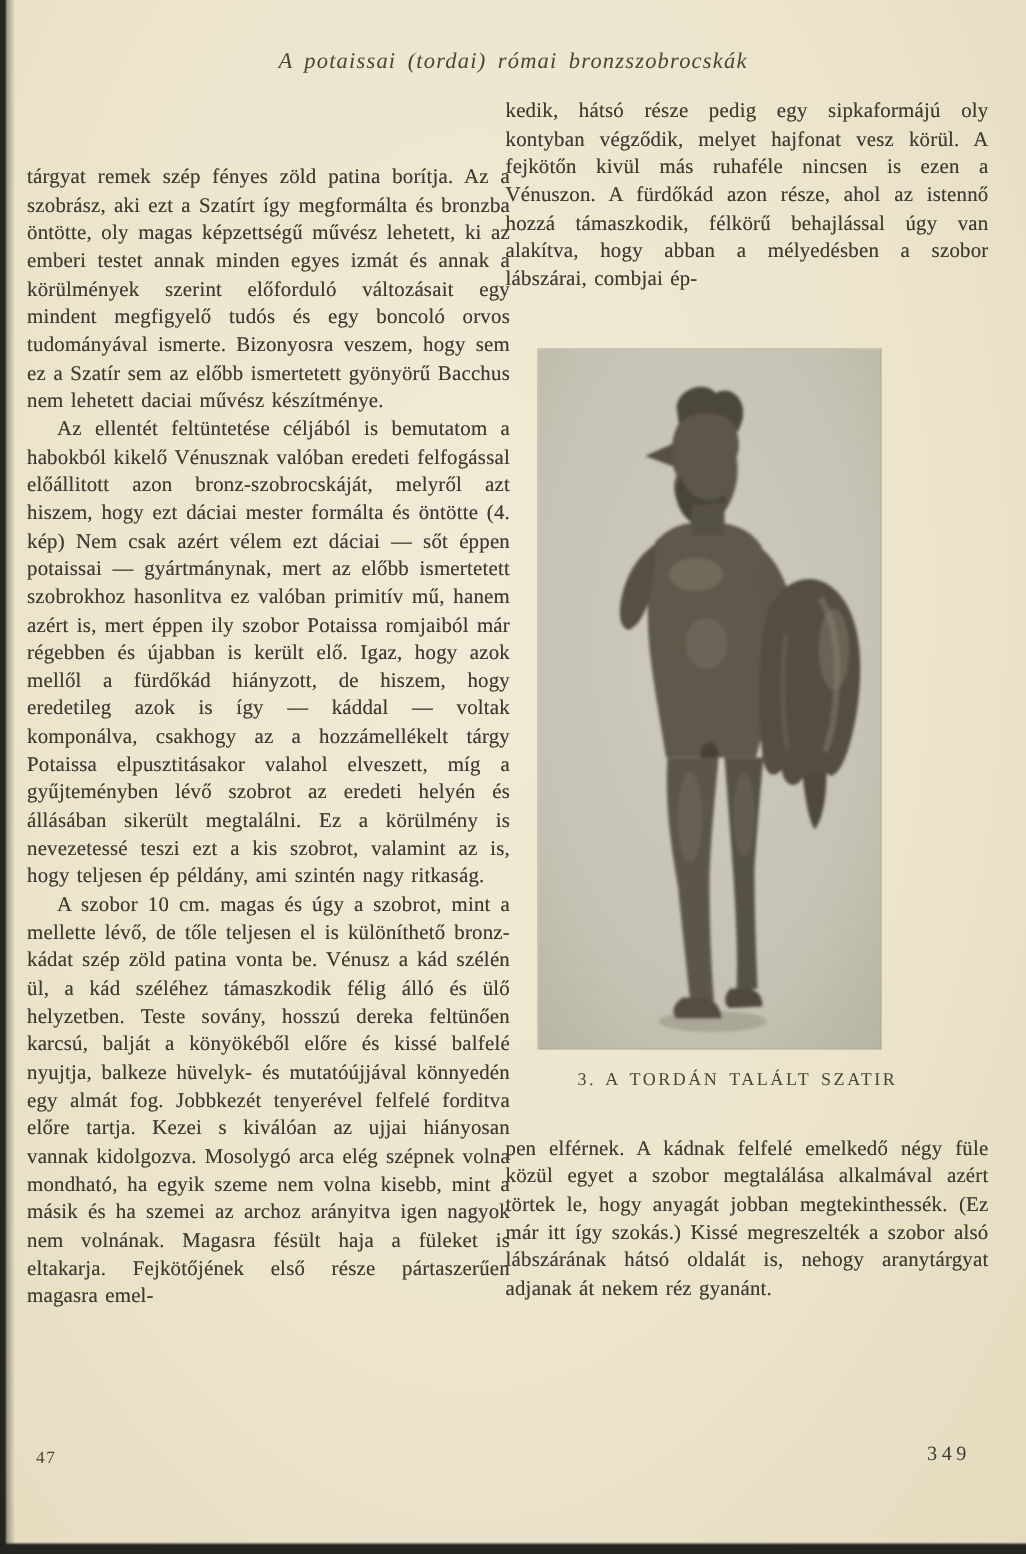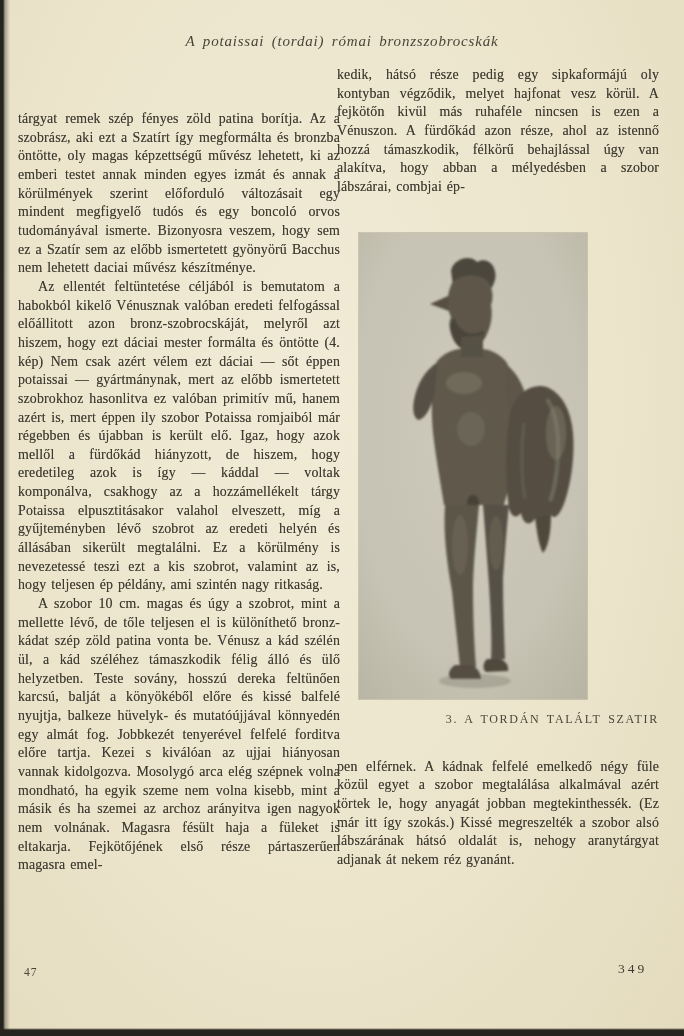--- a/index.html
+++ b/index.html
@@ -61,21 +61,21 @@
     position:relative;
     width:228px;height:466px;
     margin-left:22px;
     background:var(--photo-bg);
     box-shadow:0 0 0 1px rgba(110,105,88,0.28), inset 0 0 22px rgba(85,82,68,0.30);
   }
   .photo svg{display:block;width:100%;height:100%;}
   .caption{
     margin-top:13px;
     padding-left:48px;
-    text-align:right;
+    text-align:left;
     font-size:12px;
     letter-spacing:1.7px;
     word-spacing:2px;
     color:var(--ink-soft);
   }
   .after-figure{margin-top:31px;}
   .para + .para.indent{margin-top:0;}
   .page-sig{
     position:absolute;left:24px;top:966px;
     font-size:11.5px;color:var(--ink-soft);letter-spacing:1px;

